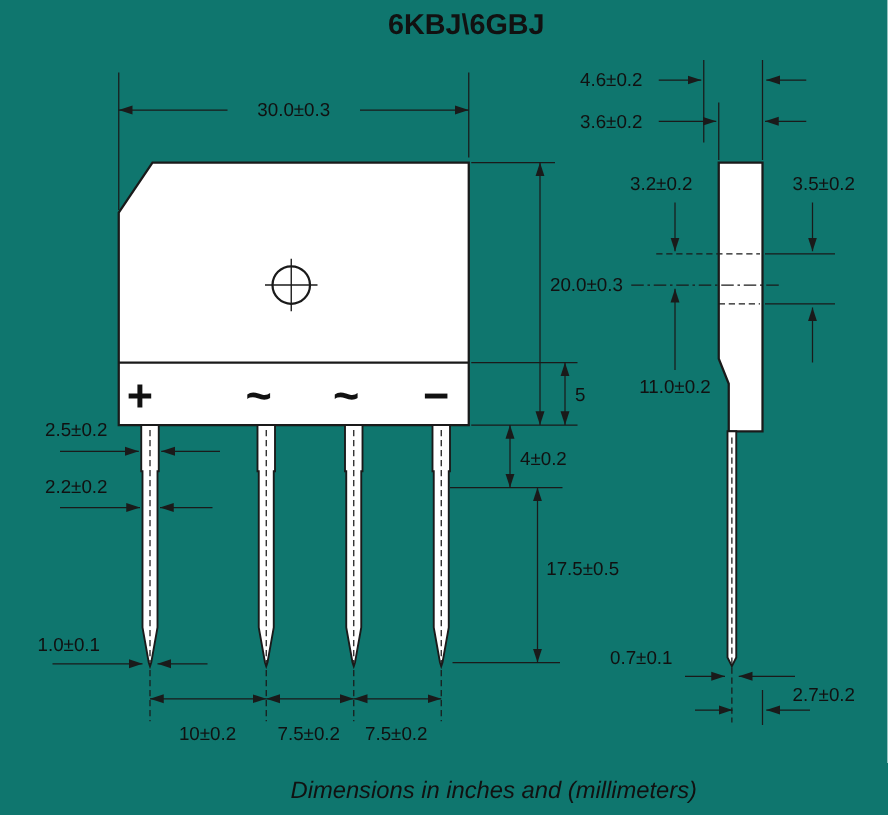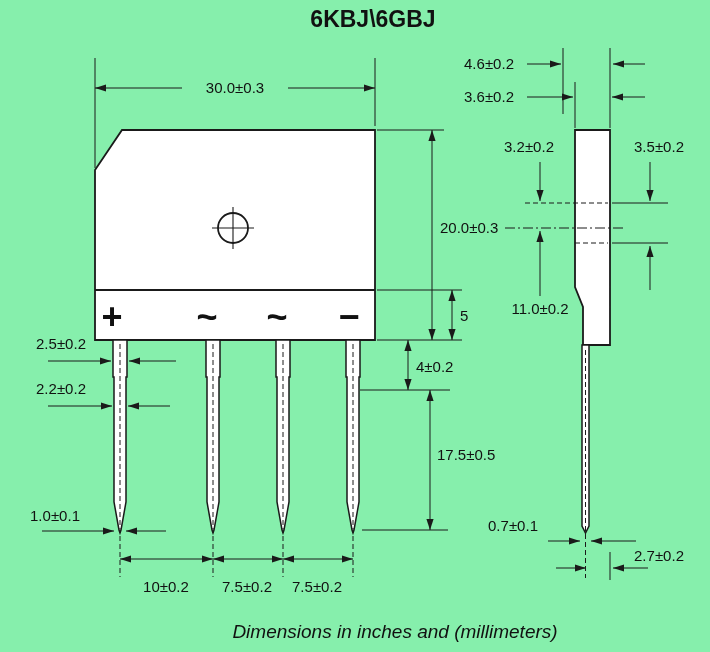--- a/index.html
+++ b/index.html
@@ -1,16 +1,16 @@
 <!DOCTYPE html>
 <html><head>
 <meta charset="utf-8">
 <style>
   html,body{margin:0;padding:0;background:#ffffff;}
-  .page{position:relative;width:710px;height:652px;background:#86efac;font-family:"Liberation Sans",sans-serif;overflow:hidden;}
+  .page{position:relative;width:710px;height:652px;background:#0f766e;font-family:"Liberation Sans",sans-serif;overflow:hidden;}
   svg{position:absolute;left:0;top:0;}
   .out{stroke:#1a1a1a;stroke-width:1.8;fill:none;}
   .outf{stroke:#1a1a1a;stroke-width:1.8;fill:#ffffff;}
   .pin{stroke:#1a1a1a;stroke-width:1.5;fill:#ffffff;}
   .dim{stroke:#1a1a1a;stroke-width:1;fill:none;}
   .thin{stroke:#1a1a1a;stroke-width:1.1;fill:none;}
   .dash{stroke-dasharray:5 3;}
   .dashdot{stroke-dasharray:10 3 2 3;}
   .lbl{font:15px "Liberation Sans",sans-serif;fill:#111;}
   .sym{font:bold 36px "Liberation Sans",sans-serif;fill:#111;}

